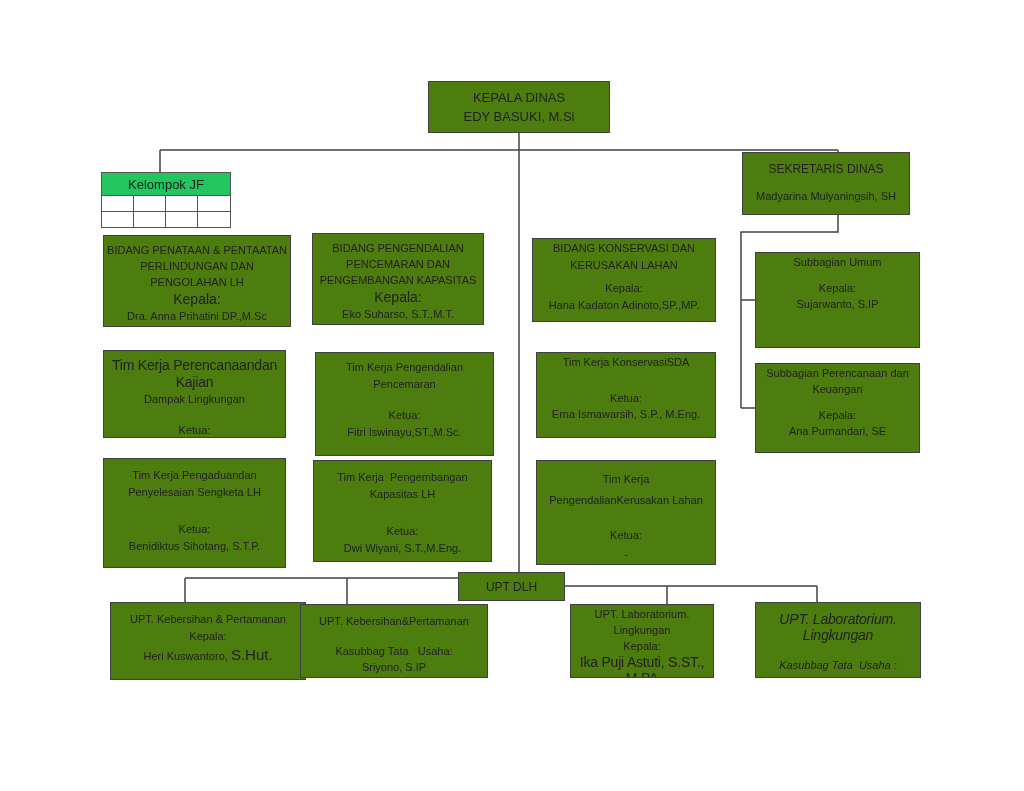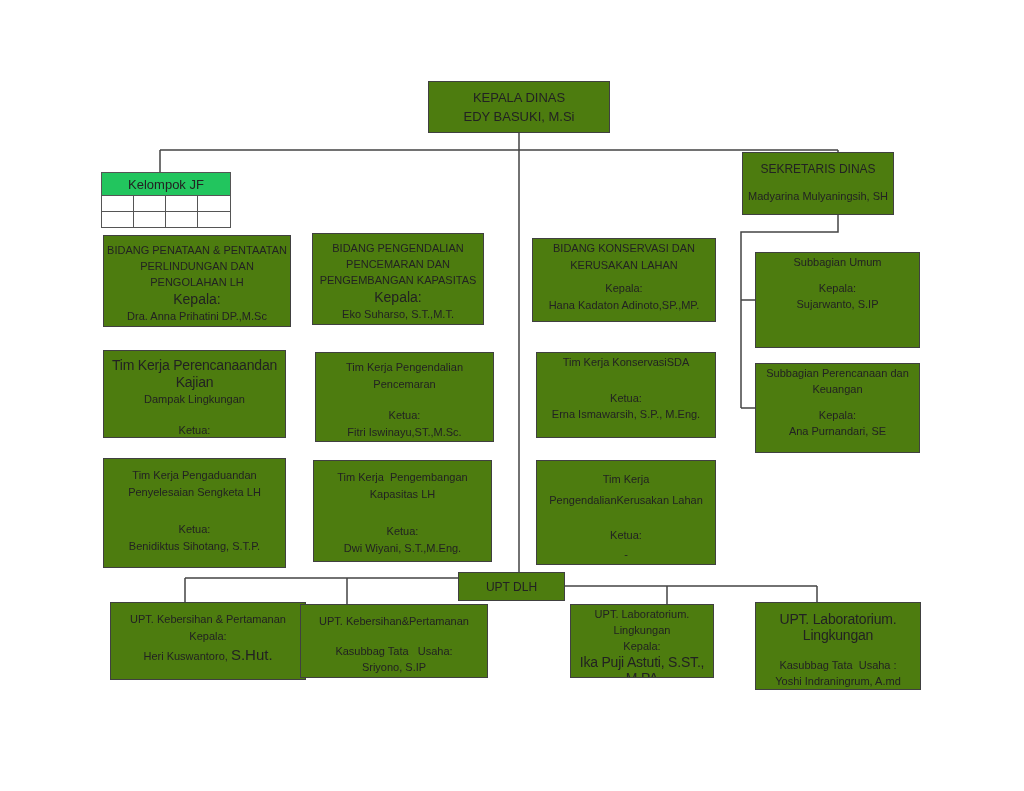--- a/index.html
+++ b/index.html
@@ -70,21 +70,21 @@
     <div class="jf-cell"></div>
     <div class="jf-cell"></div>
     <div class="jf-cell"></div>
     <div class="jf-cell"></div>
     <div class="jf-cell"></div>
     <div class="jf-cell"></div>
     <div class="jf-cell"></div>
     <div class="jf-cell"></div>
   </div>
 
-  <div class="obox spread" style="left:742px;top:152px;width:152px;height:63px;justify-content:space-between;">
+  <div class="obox spread" style="left:742px;top:152px;width:168px;height:63px;justify-content:space-between;">
     <div class="ln fs12">SEKRETARIS DINAS</div>
     <div class="ln">Madyarina Mulyaningsih, SH</div>
   </div>
 
   <div class="obox pt6" style="left:103px;top:235px;width:188px;height:92px;">
     <div class="ln">BIDANG PENATAAN &amp; PENTAATAN</div>
     <div class="ln">PERLINDUNGAN DAN</div>
     <div class="ln">PENGOLAHAN LH</div>
     <div class="ln big-label">Kepala:</div>
     <div class="ln">Dra. Anna Prihatini DP.,M.Sc</div>
@@ -122,21 +122,21 @@
   </div>
 
   <div class="obox pt6" style="left:103px;top:350px;width:183px;height:88px;">
     <div class="ln tight lh17">Tim Kerja Perencanaandan Kajian</div>
     <div class="ln lh17">Dampak Lingkungan</div>
     <div class="gap14"></div>
     <div class="ln lh17">Ketua:</div>
     <div class="ln lh17">Joko Untoro, S.T.</div>
   </div>
 
-  <div class="obox pt6" style="left:315px;top:352px;width:179px;height:90px;">
+  <div class="obox pt6" style="left:315px;top:352px;width:179px;height:104px;">
     <div class="ln lh17">Tim Kerja Pengendalian</div>
     <div class="ln lh17">Pencemaran</div>
     <div class="gap14"></div>
     <div class="ln lh17">Ketua:</div>
     <div class="ln lh17">Fitri Iswinayu,ST.,M.Sc.</div>
   </div>
 
   <div class="obox pt7" style="left:536px;top:352px;width:180px;height:86px;">
     <div class="ln">Tim Kerja KonservasiSDA</div>
     <div class="gap20"></div>
@@ -183,20 +183,20 @@
     <div class="ln">Sriyono, S.IP</div>
   </div>
 
   <div class="obox pt7" style="left:570px;top:604px;width:144px;height:74px;">
     <div class="ln">UPT. Laboratorium.</div>
     <div class="ln">Lingkungan</div>
     <div class="ln">Kepala:</div>
     <div class="ln tight">Ika Puji Astuti, S.ST., M.PA</div>
   </div>
 
-  <div class="obox pt8" style="left:755px;top:602px;width:166px;height:88px;">
+  <div class="obox pt8" style="left:755px;top:602px;width:166px;height:76px;font-style:italic;">
     <div class="ln tight">UPT. Laboratorium. Lingkungan</div>
     <div class="gap14"></div>
     <div class="ln">Kasubbag Tata  Usaha :</div>
     <div class="ln">Yoshi Indraningrum, A.md</div>
   </div>
 
 </div>
 
 </body></html>

